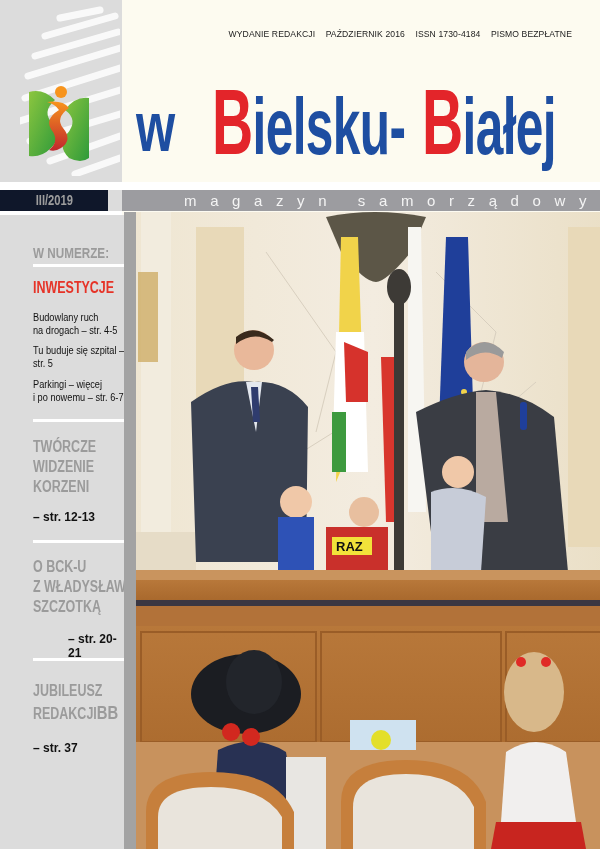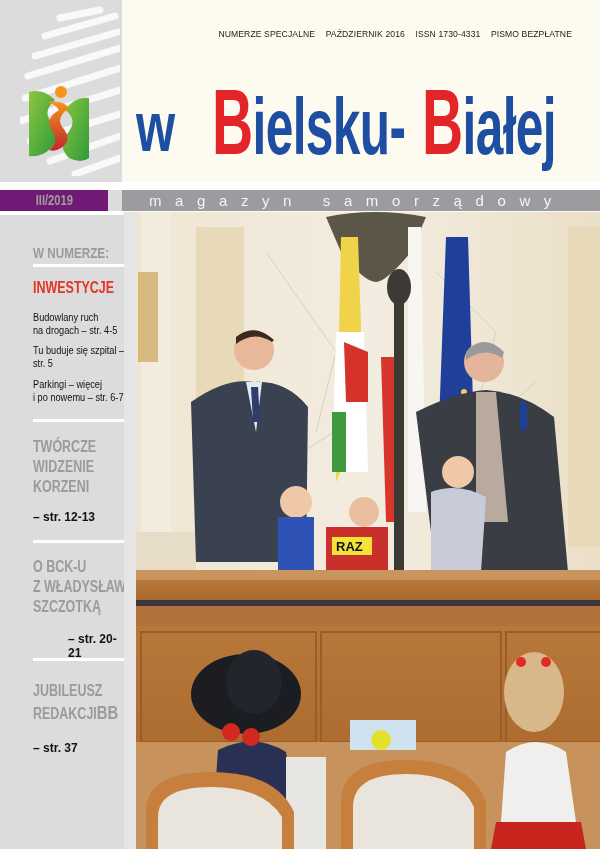--- a/index.html
+++ b/index.html
@@ -35,30 +35,30 @@
     .mh-w { position: absolute; left: 0; top: 14px; font-size: 70px; color: #1e4ea1; transform: scaleX(0.72); transform-origin: left top; }
     .mh-word { position: absolute; top: 0; font-size: 80px; color: #1e4ea1; transform: scaleX(0.62); transform-origin: left top; letter-spacing: -1px; }
     .mh-word .red { color: #e3252a; font-size: 92px; }
 
     
     .sep-white { position: absolute; left: 0; top: 182px; width: 600px; height: 8px; background: #ffffff; }
 
     
     .issue {
       position: absolute; left: 0; top: 190px; width: 108px; height: 21px;
-      background: #701a75; color: #9d9d9d;
+      background: #0f172a; color: #9d9d9d;
       font-family: "Liberation Sans", sans-serif; font-weight: bold; font-size: 14px;
       text-align: center; line-height: 21px; transform-origin: center;
     }
     .issue span { display: inline-block; transform: scaleX(0.8); }
     .tagline {
       position: absolute; left: 122px; top: 190px; width: 478px; height: 21px;
       background: #9c9ca0; color: #f4f4f4;
       font-family: "Liberation Sans", sans-serif; font-size: 15px; line-height: 21px;
-      padding-left: 27px; letter-spacing: 13.6px; white-space: nowrap; overflow: hidden;
+      padding-left: 27px; letter-spacing: 13.6px; white-space: nowrap; overflow: hidden; text-align: right;
     }
     .sep-white2 { position: absolute; left: 0; top: 211px; width: 122px; height: 4px; background: #fff; }
 
     
     .sidebar { position: absolute; left: 4px; top: 215px; width: 122px; height: 670px; background: #dcdcdc; }
     .sb-heading {
       position: absolute; left: 29px;
       font-family: "Liberation Sans", sans-serif; font-weight: bold; color: #9b9b9b;
       font-size: 15px; line-height: 20px; transform: scaleX(0.78); transform-origin: left top;
       white-space: nowrap;
@@ -72,21 +72,21 @@
     }
     .sb-page {
       position: absolute; left: 29px;
       font-family: "Liberation Sans", sans-serif; font-size: 12px; font-weight: bold; color: #111;
     }
     .sb-heading .big { font-size: 19px; }
 
     
     .photo {
       position: absolute; left: 124px; top: 212px; width: 476px; height: 637px; overflow: hidden;
-      background: #e5e5e5;
+      background: #a3a3a3;
       padding-left: 12px;
     }
     .photo svg { display: block; }
   </style>
 </head>
 <body>
 
 <div class="left-col">
   <svg class="scribble" viewBox="0 0 100 170">
     <g stroke="#ffffff" stroke-width="7" stroke-linecap="round" opacity="0.85" fill="none">
@@ -114,23 +114,23 @@
     </defs>
     <path d="M4 8 Q18 4 30 16 Q16 28 28 40 Q38 52 26 64 Q16 74 4 72 Z" fill="url(#g1)"></path>
     <path d="M64 14 Q50 12 40 26 Q54 36 42 50 Q32 62 44 74 Q56 80 64 74 Z" fill="url(#g1)"></path>
     <path d="M22 18 Q38 16 44 24 Q30 34 38 44 Q48 56 36 64 Q30 68 24 66 Q34 58 28 48 Q18 36 34 26 Q30 20 22 18 Z" fill="url(#o1)"></path>
     <circle cx="36" cy="8" r="6" fill="#f7941d"></circle>
   </svg>
 </div>
 
 <div class="header">
   <div class="meta-line">
-    <span>NUMERZE SPECJALNE</span>
+    <span>WYDANIE REDAKCJI</span>
     <span>PAŹDZIERNIK 2016</span>
-    <span>ISSN 1730-4331</span>
+    <span>ISSN 1730-4184</span>
     <span>PISMO BEZPŁATNE</span>
   </div>
   <div class="masthead">
     <span class="mh-w">w</span>
     <span class="mh-word" style="left:76px; top:-2px;"><span class="red">B</span><span>ielsku-</span></span>
     <span class="mh-word" style="left:286px; top:-2px;"><span class="red">B</span><span>iałej</span></span>
   </div>
 </div>
 
 <div class="sep-white"></div>

